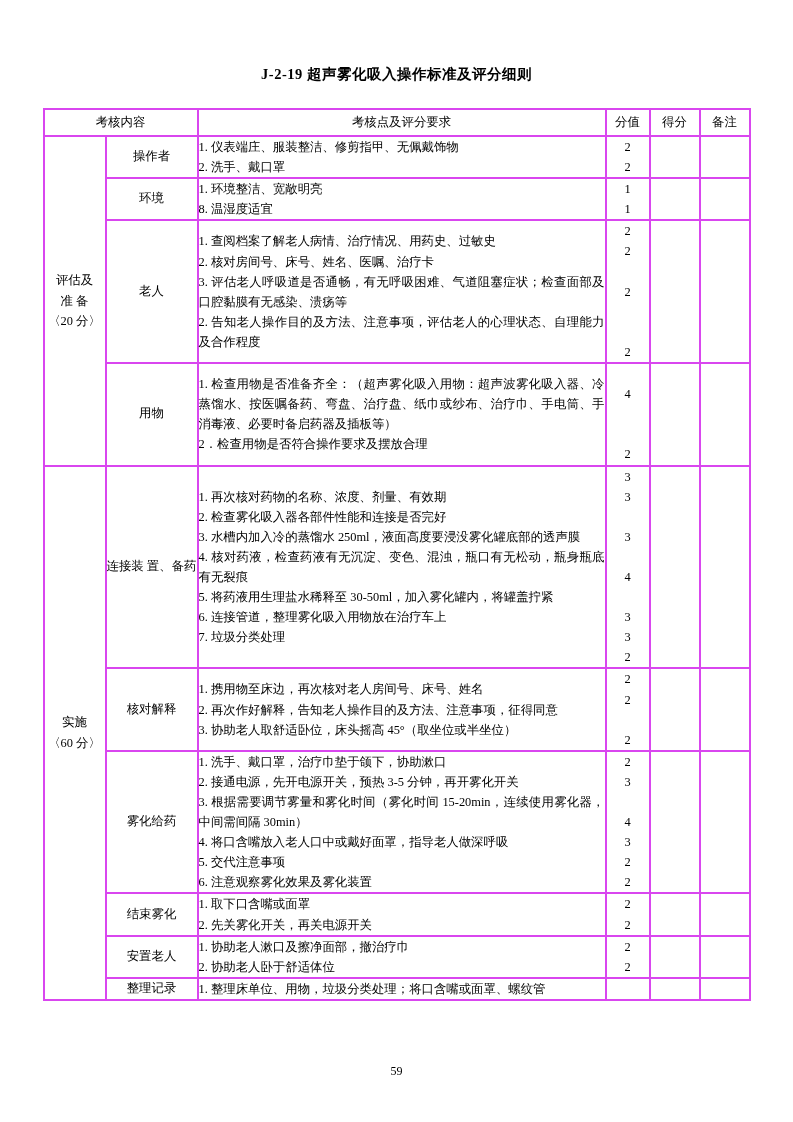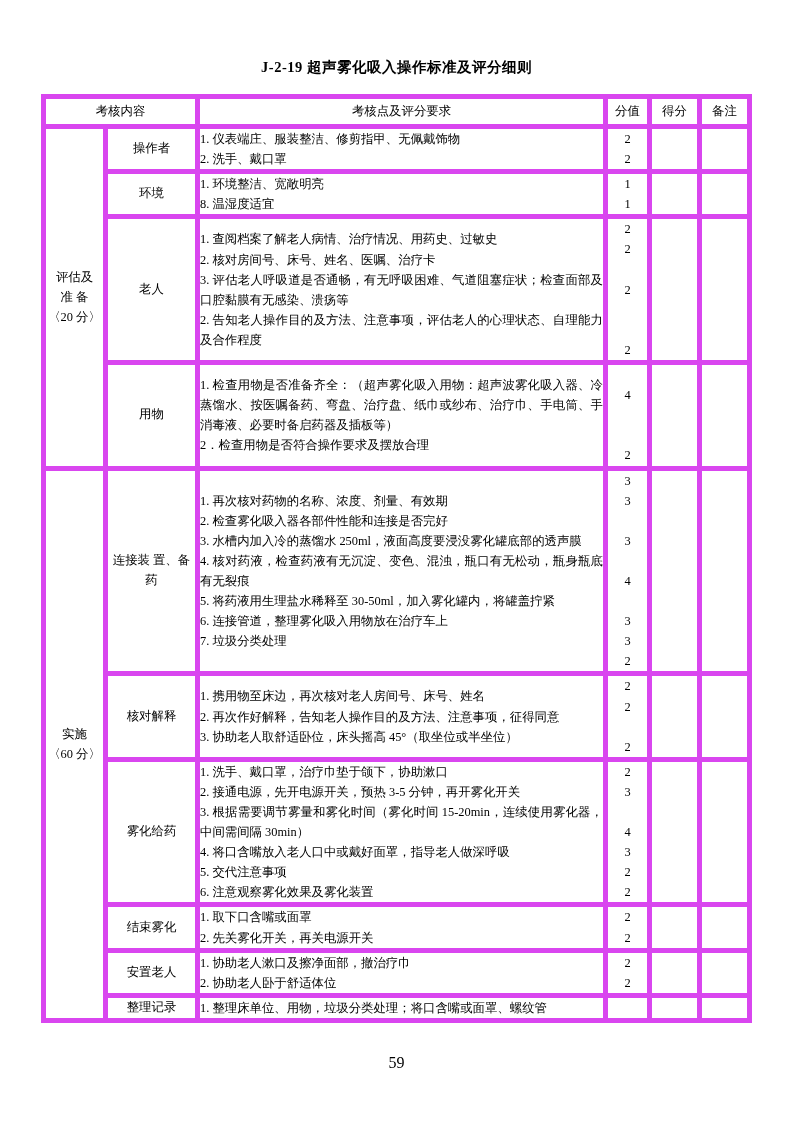--- a/index.html
+++ b/index.html
@@ -18,33 +18,33 @@
     width: 793px;
     height: 1122px;
     box-sizing: border-box;
     padding: 0;
     position: relative;
   }
   .doc-title {
     text-align: center;
     font-size: 14.5px;
     font-weight: bold;
-    margin: 8px;
+    margin: 15px;
     padding-top: 50px;
     padding-bottom: 9px;
     letter-spacing: 0.5px;
   }
   table.main {
     border-collapse: collapse;
     margin: 0 auto;
     width: 706px;
     table-layout: fixed;
   }
   table.main td, table.main th {
-    border: 5px solid #d946ef;
+    border: 2px solid #d946ef;
     vertical-align: middle;
     font-size: 12.4px;
     font-weight: normal;
     padding: 0;
   }
   .hdr td {
     text-align: center;
     height: 25px;
     font-size: 12.8px;
   }
@@ -85,21 +85,21 @@
     display: block;
     height: 20.1px;
   }
   .blank { }
   .pagenum {
     position: absolute;
     bottom: 58px;
     left: 0;
     width: 793px;
     text-align: center;
-    font-size: 16px;
+    font-size: 12px;
   }
 </style>
 </head>
 <body>
 
 <div class="page">
 
   <div class="doc-title">J-2-19 超声雾化吸入操作标准及评分细则</div>
 
   <table class="main">

